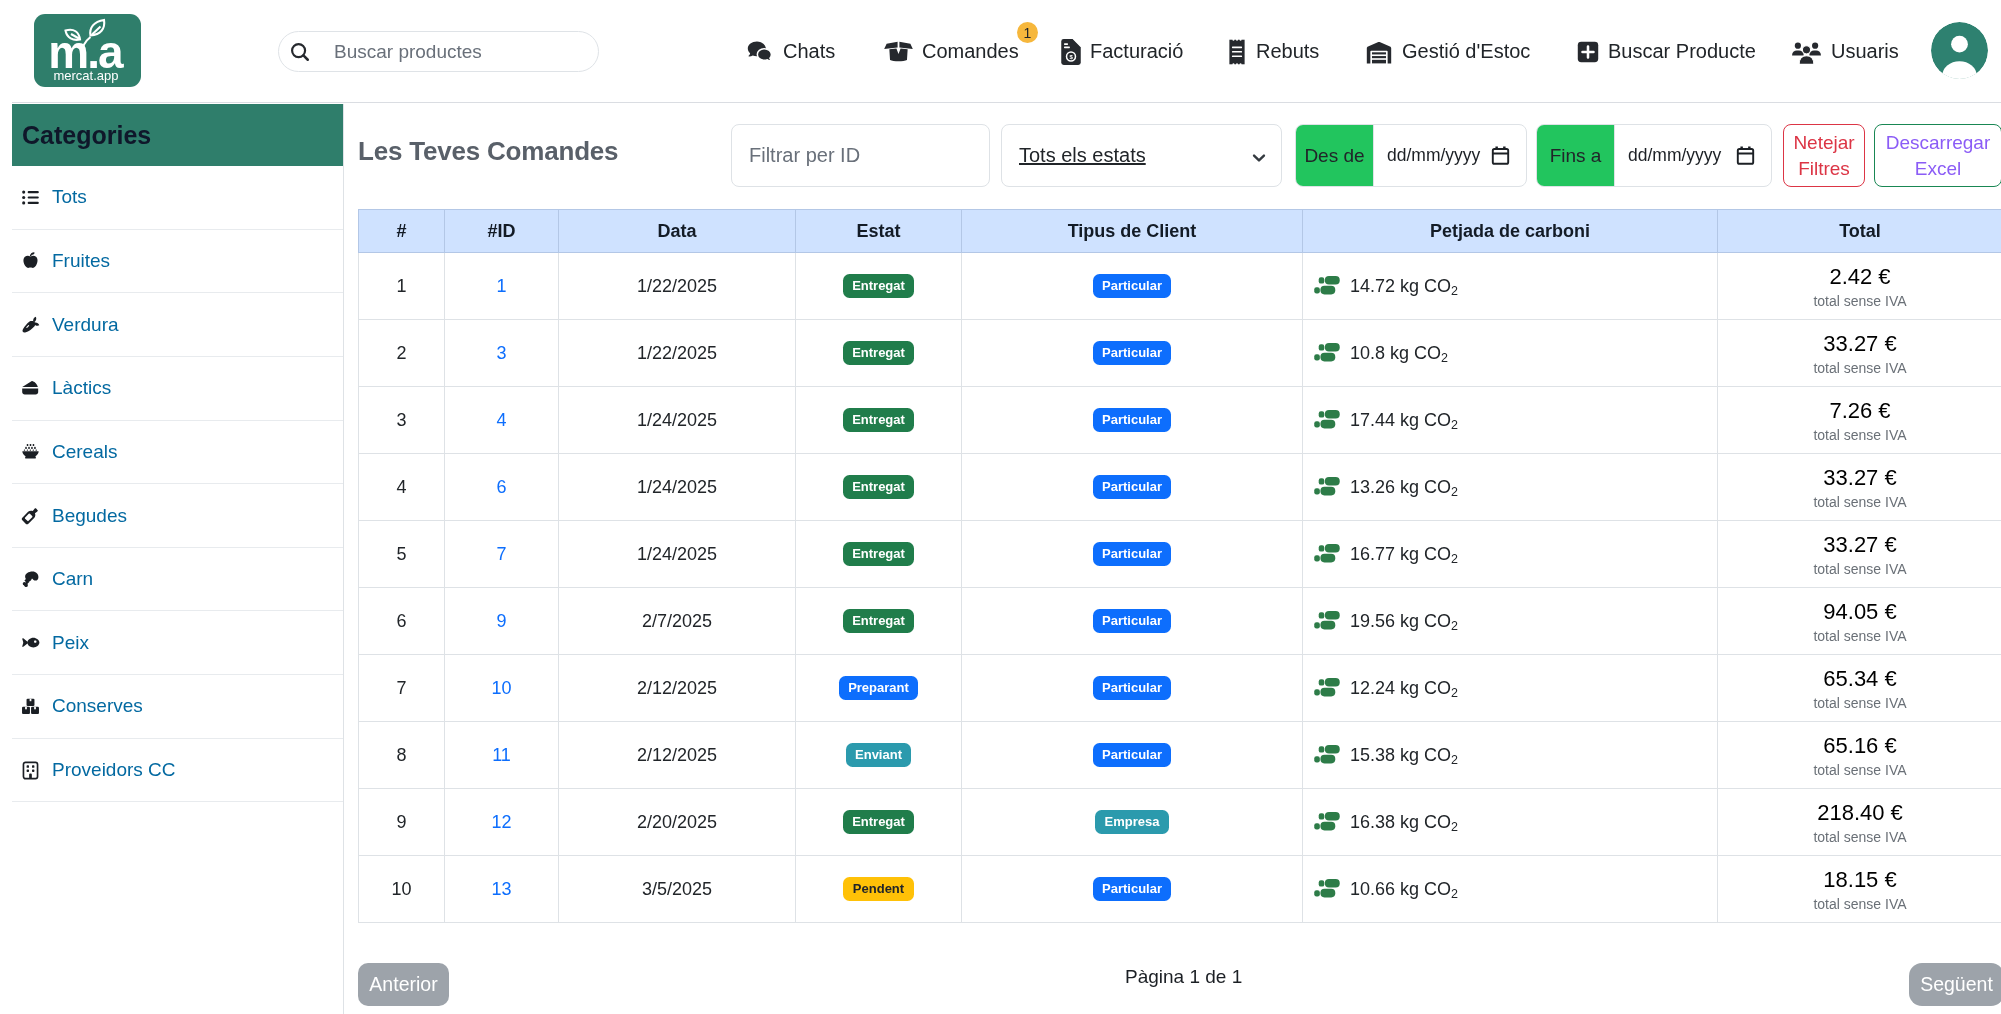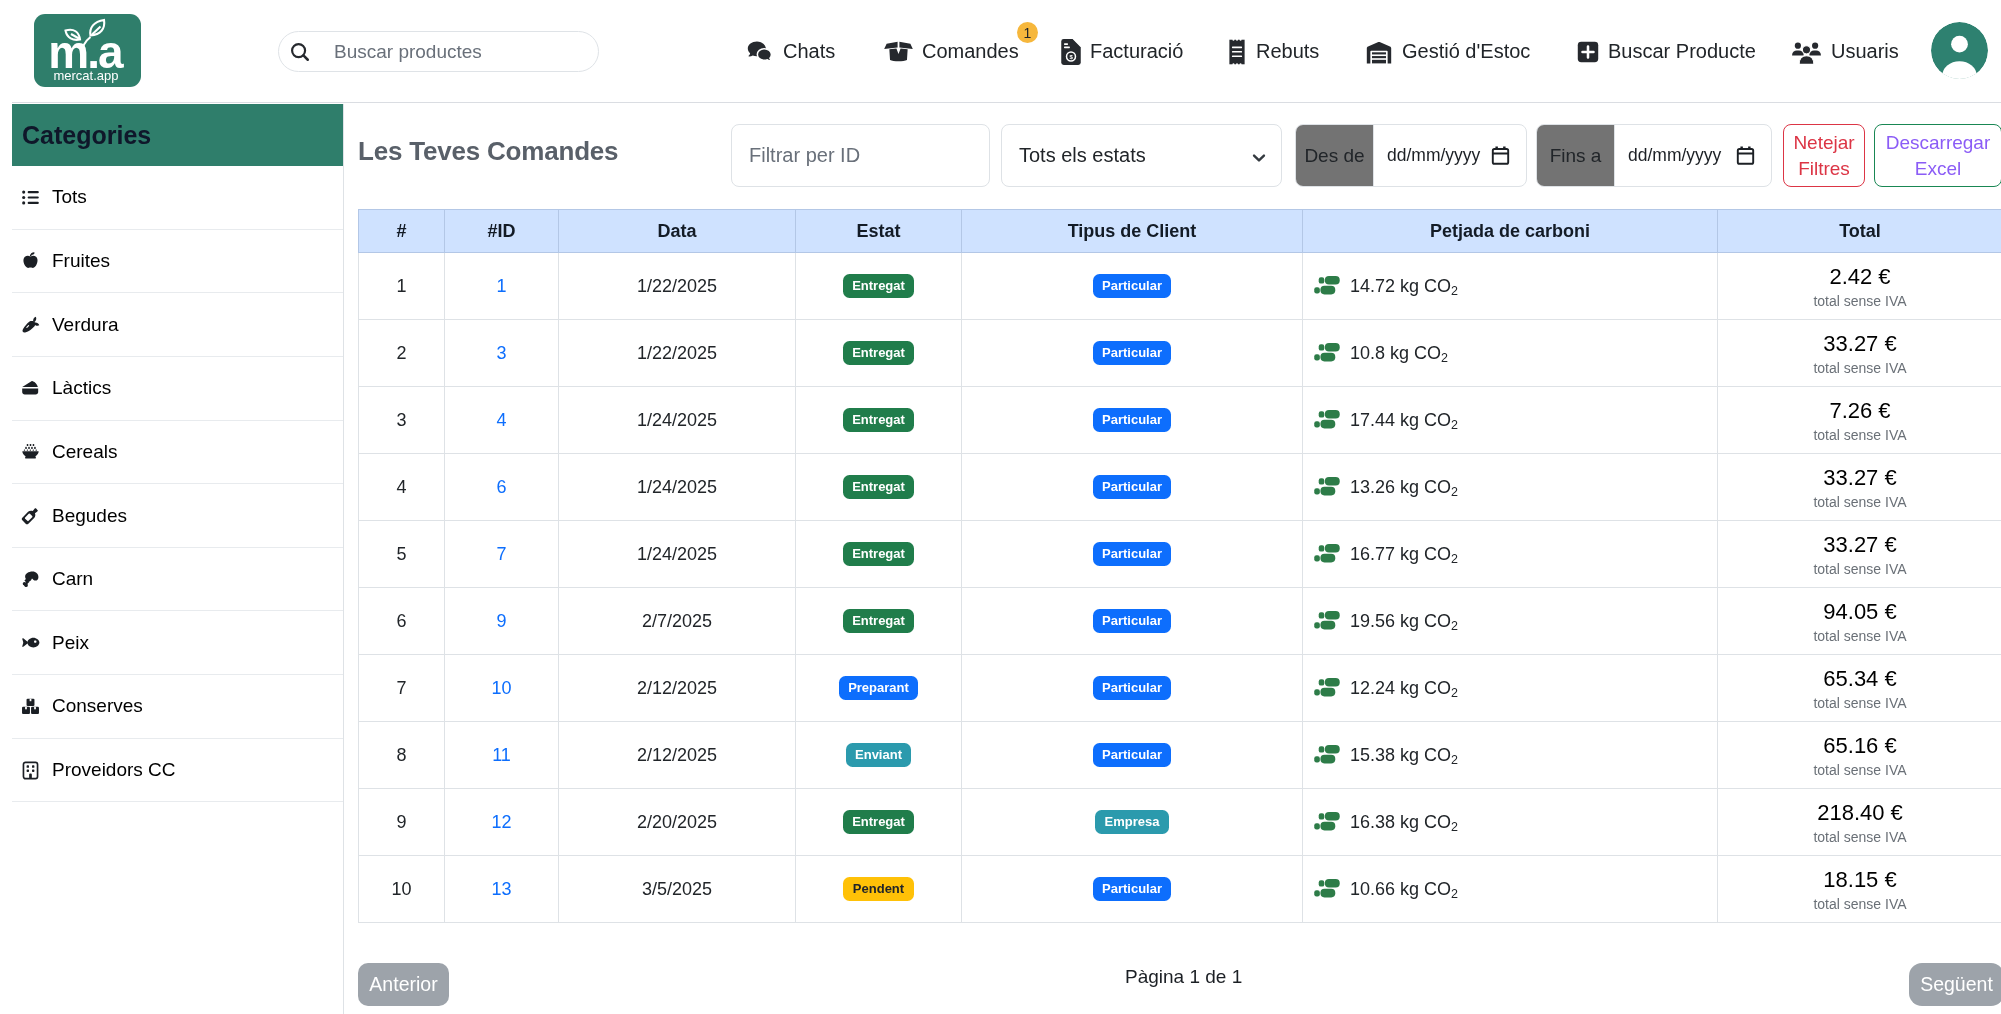--- a/index.html
+++ b/index.html
@@ -23,35 +23,35 @@
   .nicon[data-name="warehouse-icon"] { width:28px; }
   .nicon[data-name="square-plus-icon"] { width:22px; }
   .nicon[data-name="users-icon"] { width:31px; }
   .nav-item .nicon svg { width:100%; height:100%; }
   .nav-badge { position:absolute; width:21px; height:21px; border-radius:50%; background:#f6b73c; color:#212529; font-size:14px; display:flex; align-items:center; justify-content:center; }
   .avatar { position:absolute; left:1919px; top:22px; width:57px; height:57px; border-radius:50%; overflow:hidden; cursor:pointer; }
 
   
   .sidebar { position:absolute; top:104px; left:0; width:332px; height:910px; background:#fff; border-right:1px solid #dee2e6; }
   .cat-header { height:62px; background:#2f7e6b; color:#0f172a; font-size:25px; font-weight:700; display:flex; align-items:center; padding-left:10px; }
-  .cat-item { height:63.65px; display:flex; align-items:center; padding-left:9px; border-bottom:1px solid #e8ebee; font-size:19px; color:#000000; cursor:pointer; background:#fff; }
+  .cat-item { height:63.65px; display:flex; align-items:center; padding-left:9px; border-bottom:1px solid #e8ebee; font-size:19px; color:#0369a1; cursor:pointer; background:#fff; }
   .cat-item .cicon { width:19px; height:19px; margin-right:12px; color:#1b1f24; flex:none; display:flex; align-items:center; justify-content:center; }
   .cat-item .cicon svg { width:100%; height:100%; }
 
   
   .page-title { position:absolute; left:346px; top:136px; font-size:26px; font-weight:700; color:#596069; letter-spacing:-0.2px; }
   .f-input { position:absolute; top:124px; height:63px; border:1px solid #dee2e6; border-radius:8px; background:#fff; font-size:20px; color:#212529; }
   #filter-id { left:719px; width:259px; padding-left:17px; font-family:inherit; outline:none; }
   #filter-id::placeholder { color:#69707a; opacity:1; }
-  .f-select { left:989px; width:281px; display:flex; align-items:center; padding-left:17px; cursor:pointer; }
+  .f-select { left:989px; width:281px; display:flex; align-items:center; padding-left:17px; cursor:pointer;text-decoration:underline; }
   .f-select .chev { position:absolute; right:15px; width:14px; height:14px; color:#343a40; margin-top:-3px; }
   .dategroup { position:absolute; top:124px; height:63px; border:1px solid #dee2e6; border-radius:8px; display:flex; overflow:hidden; background:#fff; }
   #dg-from { left:1283px; width:232px; }
   #dg-to   { left:1524px; width:236px; }
-  .dategroup .dlabel { background:#737373; border-right:1px solid #dee2e6; display:flex; align-items:center; justify-content:center; width:78px; font-size:19px; color:#212529; flex:none; }
+  .dategroup .dlabel { background:#22c55e; border-right:1px solid #dee2e6; display:flex; align-items:center; justify-content:center; width:78px; font-size:19px; color:#212529; flex:none; }
   .dategroup .dval { flex:1; display:flex; align-items:center; justify-content:space-between; padding:0 15px 0 13px; font-size:17.5px; color:#1c2025; cursor:text; }
   .dategroup .cal { width:21px; height:21px; color:#1c2025; }
   .f-btn { position:absolute; top:124px; height:63px; border-radius:8px; background:#fff; font-size:19px; line-height:1.32; display:flex; align-items:center; justify-content:center; text-align:center; cursor:pointer; font-family:inherit; }
   #btn-clear { left:1771px; width:82px; border:1px solid #dc3545; color:#dc3545; }
   #btn-excel { left:1862px; width:128px; border:1px solid #198754; color:#8b5cf6; }
 
   
   table.orders { position:absolute; left:346px; top:209px; width:1644px; border-collapse:collapse; table-layout:fixed; }
   table.orders th { background:#cfe2ff; border:1px solid #b3c7e6; font-size:18px; font-weight:700; color:#131b26; height:43px; text-align:center; }
   table.orders td { border:1px solid #dee2e6; height:67px; text-align:center; font-size:18px; color:#212529; background:#fff; vertical-align:middle; }

